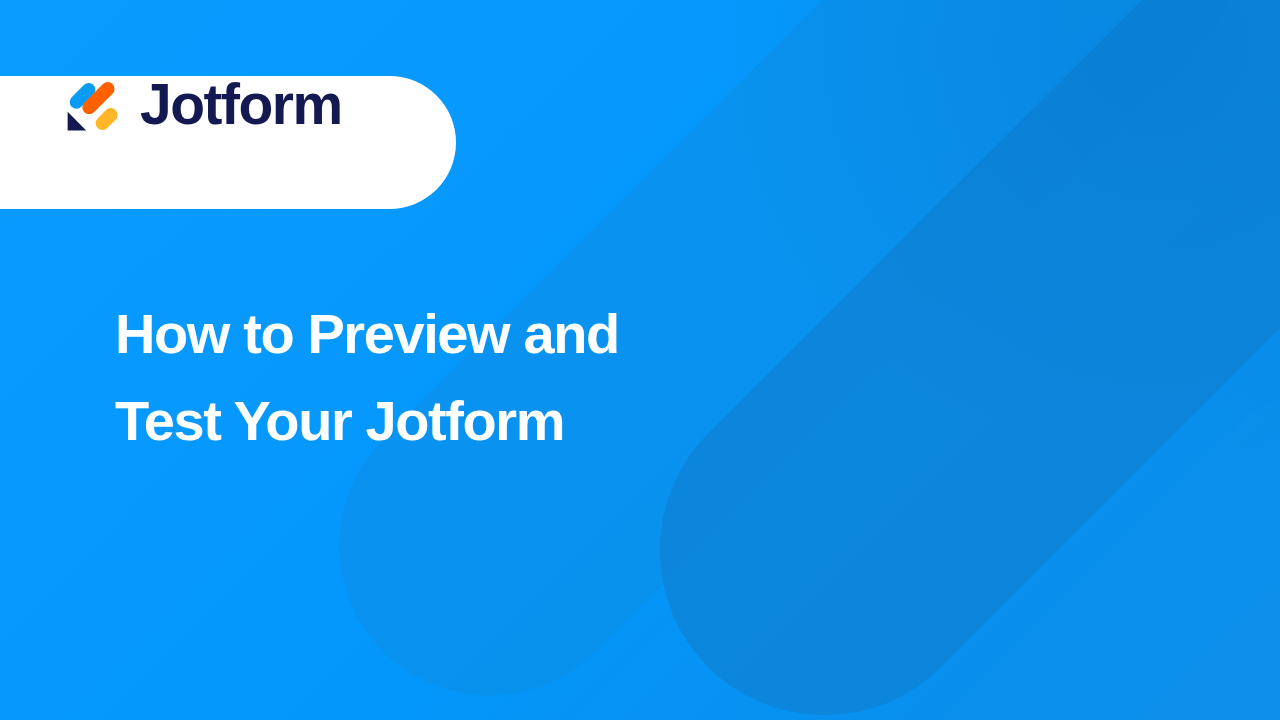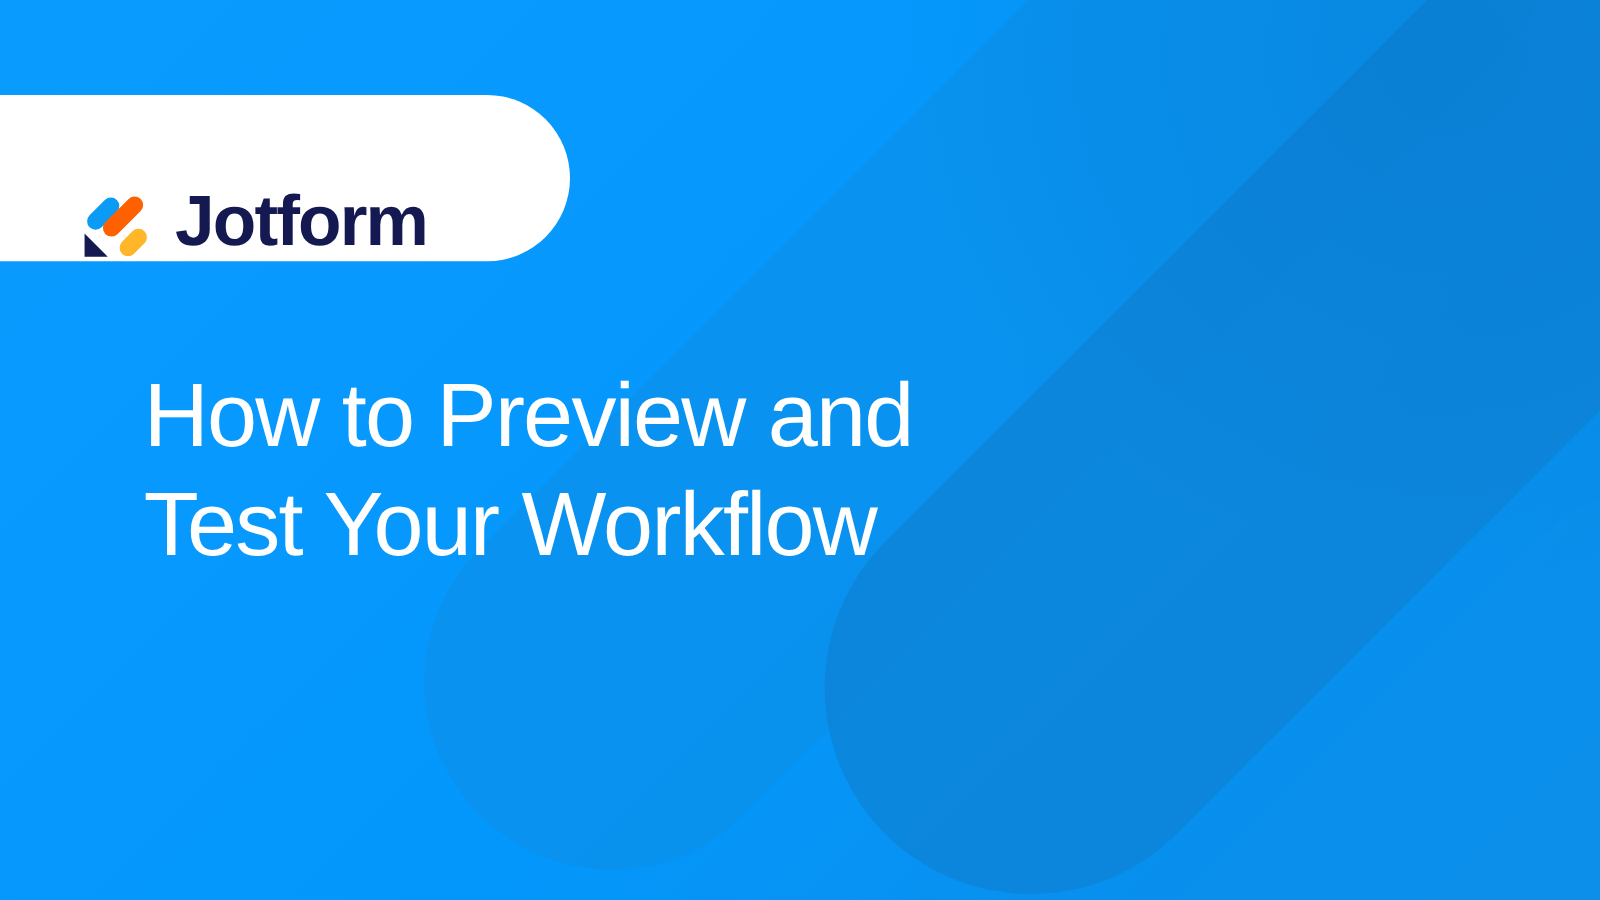--- a/index.html
+++ b/index.html
@@ -69,21 +69,21 @@
 
   
   .logo-pill {
     position:absolute;
     left:0; top:76px;
     width:456px; height:133px;
     background:#ffffff;
     border-top-right-radius:999px;
     border-bottom-right-radius:999px;
     display:flex;
-    align-items:flex-end;
+    align-items:flex-start;
     padding-left:64px;
     gap:18px;
   }
 
   .logo-mark {
     width:58px; height:58px;
     flex:0 0 auto;
     display:block;
   }
 
@@ -97,22 +97,22 @@
     padding-bottom:3px;
   }
 
   
   .headline {
     position:absolute;
     left:115px;
     top:290px;
     width:780px;
     color:#ffffff;
-    font-size:72px;
-    font-weight:400;
+    font-size:56px;
+    font-weight:700;
     line-height:87px;
     letter-spacing:-1.4px;
   }
   .headline .line { display:block; white-space:nowrap; }
 </style>
 </head>
 <body>
 
 <div id="stage">
 
@@ -134,16 +134,16 @@
       <rect x="33" y="40" width="28" height="15" rx="7.5" transform="rotate(-45 47 47.5)" fill="#ffb629"></rect>
 
       <path d="M4 39.5 L4 60 L24.5 60 Z" fill="#141a51"></path>
     </svg>
 
     <span class="logo-word">Jotform</span>
   </div>
 
   <h1 class="headline">
     <span class="line">How to Preview and</span>
-    <span class="line">Test Your Workflow</span>
+    <span class="line">Test Your Jotform</span>
   </h1>
 
 </div>
 
 </body></html>

